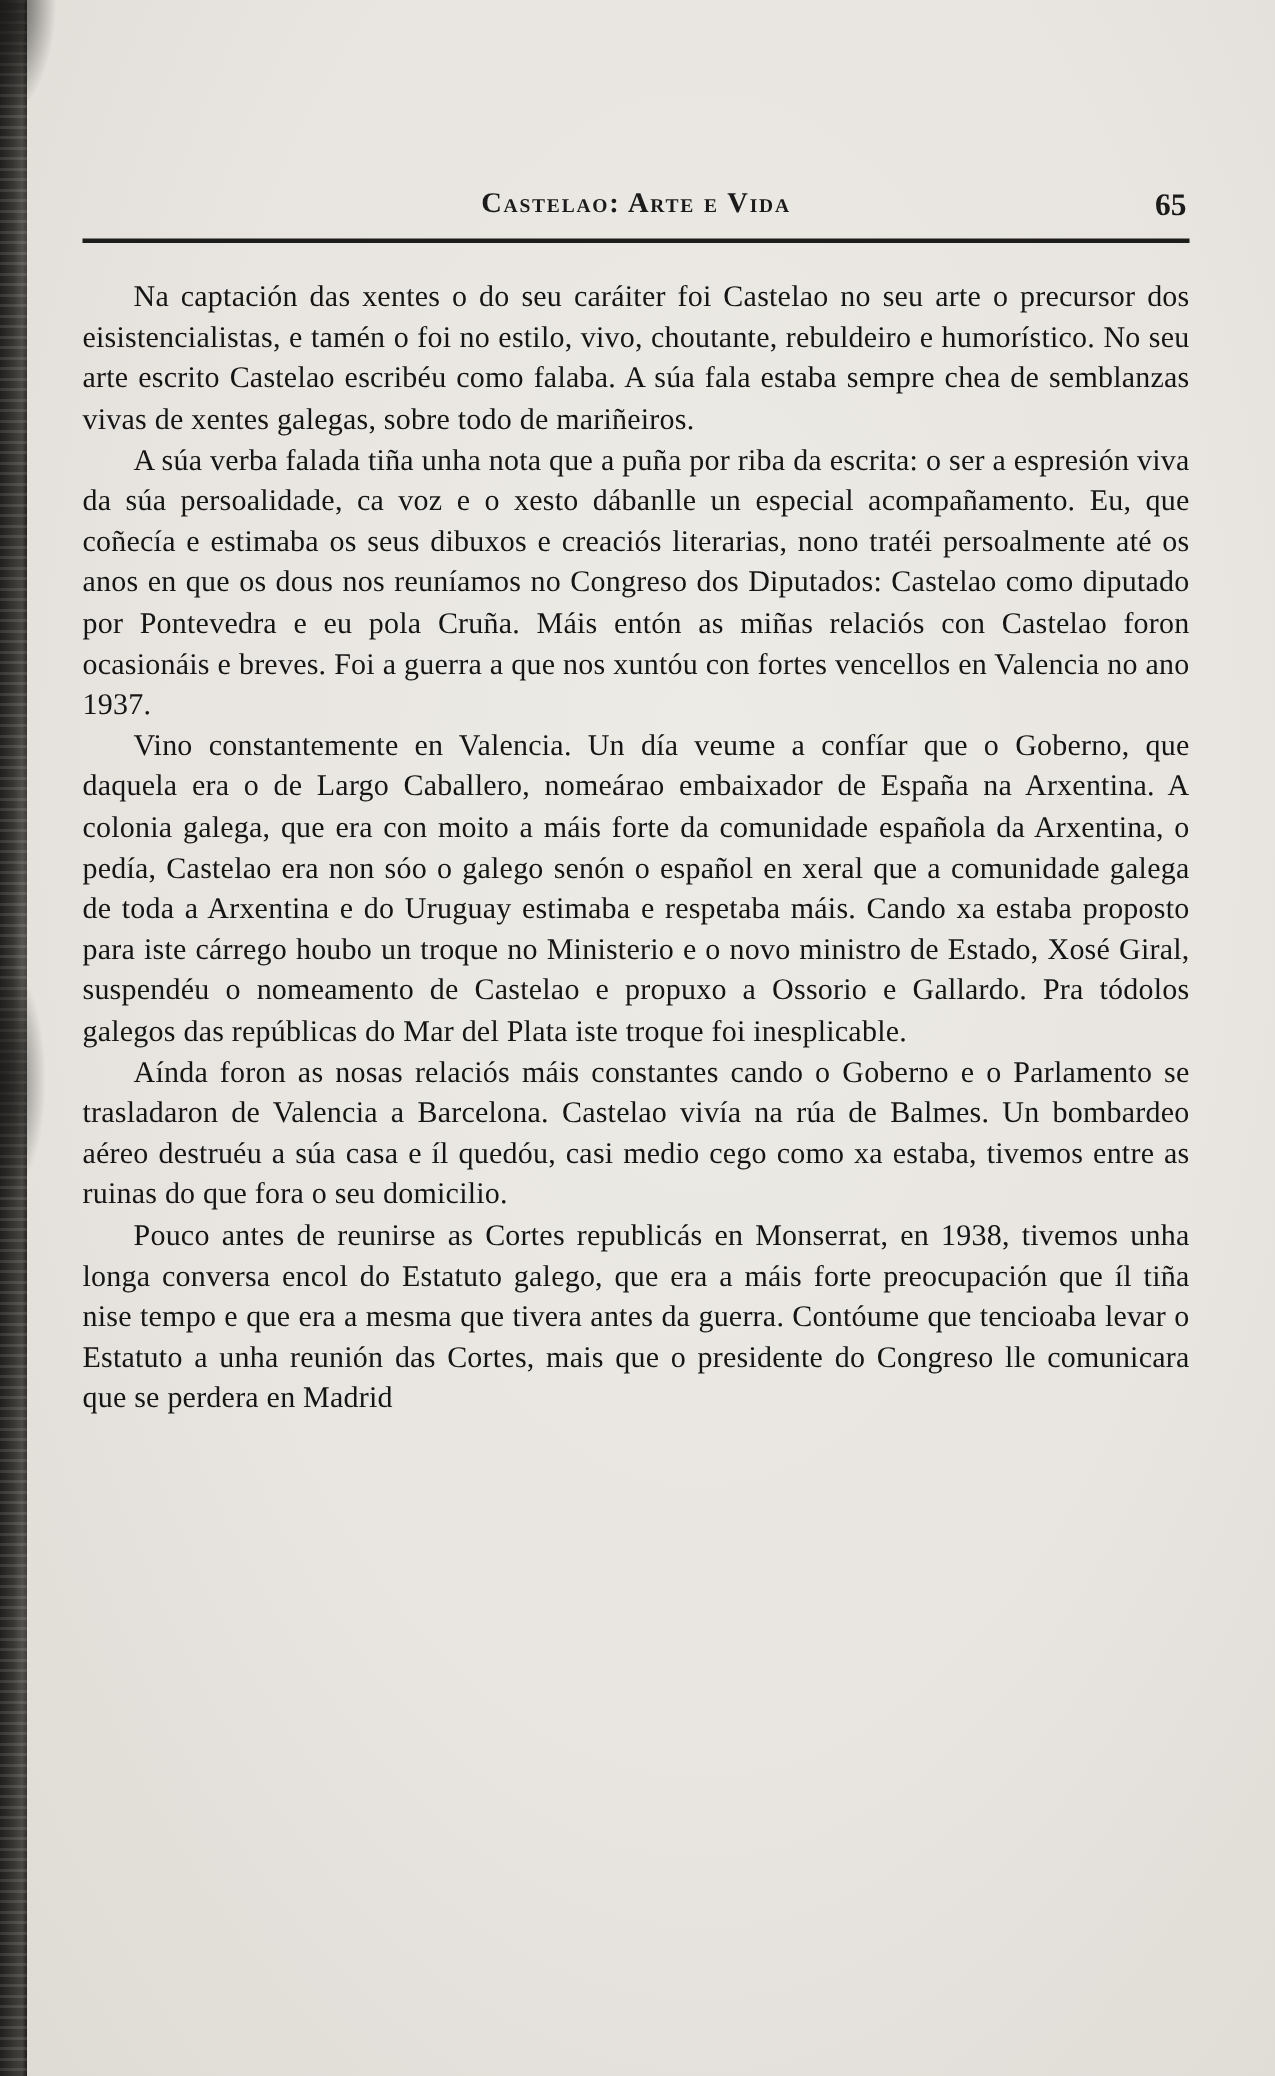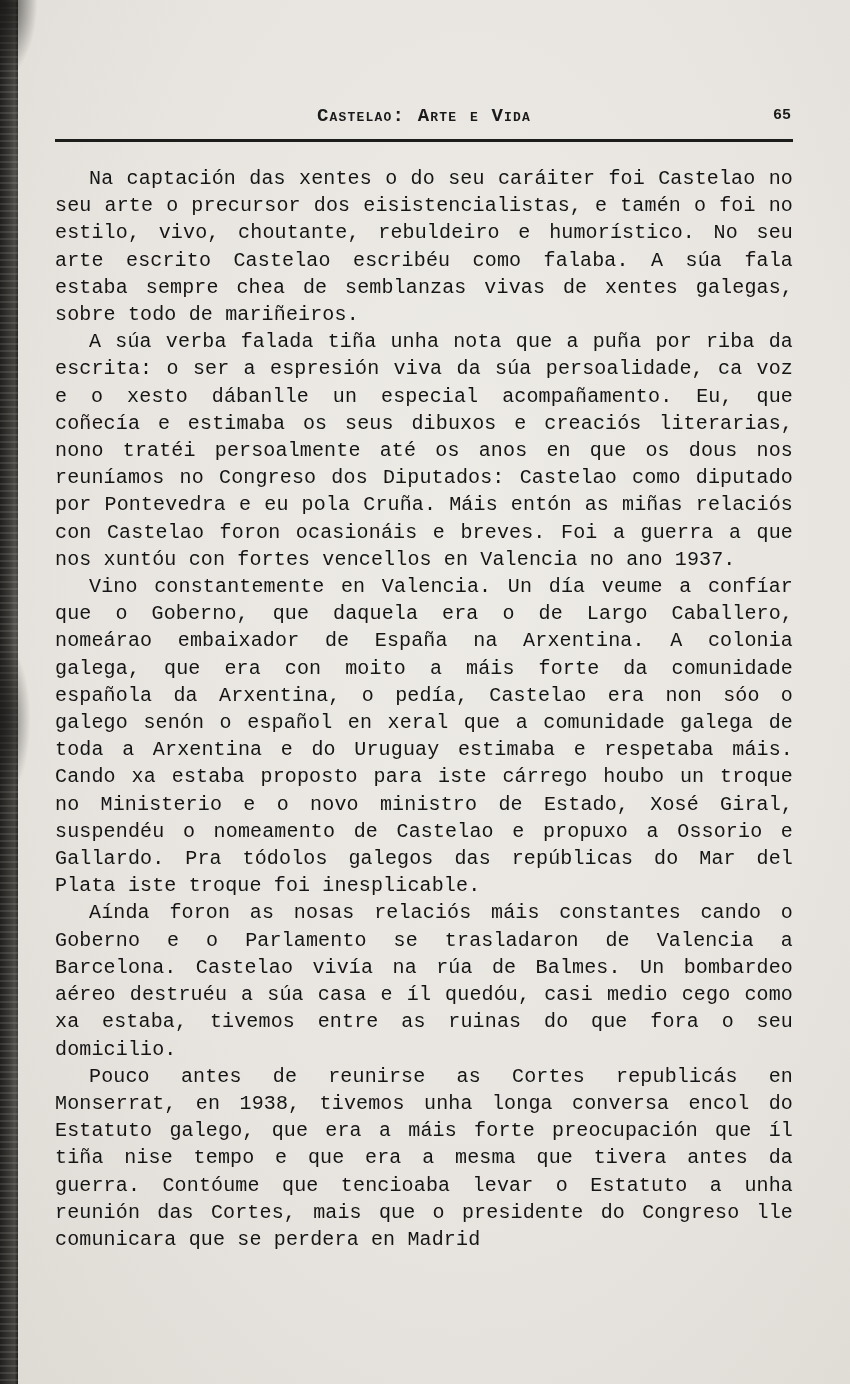--- a/index.html
+++ b/index.html
@@ -46,44 +46,43 @@
     content: "";
     position: absolute;
     left: 0; top: 640px;
     width: 30px; height: 160px;
     background: radial-gradient(ellipse at 0% 50%, rgba(30,29,27,0.75) 0%, rgba(30,29,27,0) 72%);
   }
   .content {
     position: absolute;
     left: 55px;
     right: 57px;
-    top: 100px;
+    top: 120px;
     color: #161616;
-    font-family: Liberation Mono, monospace;
   }
   .header {
     position: relative;
     height: 32px;
   }
   .title {
     display: block;
     text-align: center;
     font-variant: small-caps;
     font-weight: 700;
     font-size: 19px;
     letter-spacing: 1.2px;
     line-height: 32px;
     color: #1b1b1b;
   }
   .pagenum {
     position: absolute;
     right: 2px;
     top: 0;
     font-weight: 700;
-    font-size: 15px;
+    font-size: 21px;
     line-height: 32px;
     color: #1b1b1b;
   }
   .rule {
     margin-top: 7px;
     height: 3px;
     background: #1d1d1c;
   }
   .body {
     margin-top: 23px;

